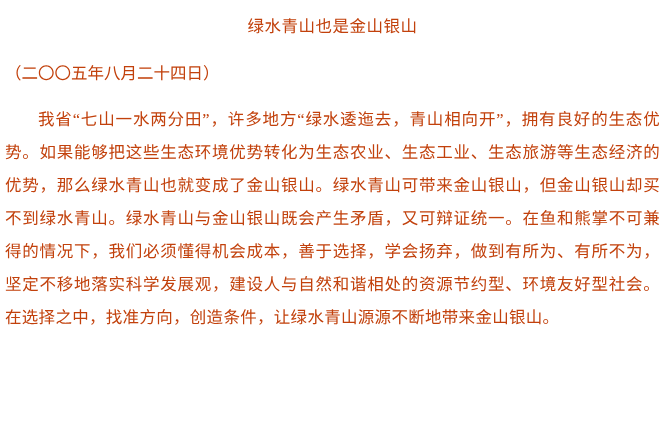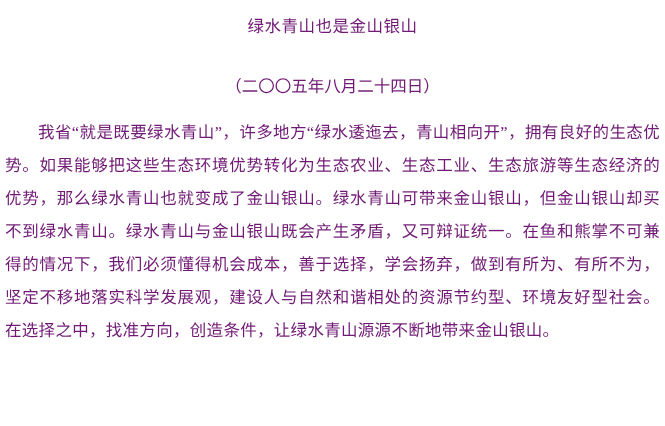--- a/index.html
+++ b/index.html
@@ -10,47 +10,47 @@
   body {
     width: 665px;
     height: 426px;
     overflow: hidden;
   }
   .page {
     box-sizing: border-box;
     width: 665px;
     height: 426px;
     padding: 10px 5px 0 5px;
-    color: #701a75;
+    color: #c2410c;
     background: #ffffff;
     font-family: "Liberation Serif", "DejaVu Serif", serif;
     font-size: 16.5px;
     line-height: 33px;
   }
   .doc-title {
     margin: 0;
     font-size: 16.5px;
     font-weight: normal;
     text-align: center;
     letter-spacing: 0.5px;
   }
   .doc-date {
-    margin-top: 27px;
-    text-align: center;
+    margin-top: 14px;
+    text-align: left;
   }
   .doc-para {
     margin: 13px 0 0 0;
     text-align: justify;
     text-indent: 2em;
     letter-spacing: 0.3px;
   }
 </style>
 </head>
 <body>
 
 <main class="page">
   <h1 class="doc-title">绿水青山也是金山银山</h1>
 
   <div class="doc-date">（二〇〇五年八月二十四日）</div>
 
 
-  <p class="doc-para">我省“就是既要绿水青山”，许多地方“绿水逶迤去，青山相向开”，拥有良好的生态优势。如果能够把这些生态环境优势转化为生态农业、生态工业、生态旅游等生态经济的优势，那么绿水青山也就变成了金山银山。绿水青山可带来金山银山，但金山银山却买不到绿水青山。绿水青山与金山银山既会产生矛盾，又可辩证统一。在鱼和熊掌不可兼得的情况下，我们必须懂得机会成本，善于选择，学会扬弃，做到有所为、有所不为，坚定不移地落实科学发展观，建设人与自然和谐相处的资源节约型、环境友好型社会。在选择之中，找准方向，创造条件，让绿水青山源源不断地带来金山银山。</p>
+  <p class="doc-para">我省“七山一水两分田”，许多地方“绿水逶迤去，青山相向开”，拥有良好的生态优势。如果能够把这些生态环境优势转化为生态农业、生态工业、生态旅游等生态经济的优势，那么绿水青山也就变成了金山银山。绿水青山可带来金山银山，但金山银山却买不到绿水青山。绿水青山与金山银山既会产生矛盾，又可辩证统一。在鱼和熊掌不可兼得的情况下，我们必须懂得机会成本，善于选择，学会扬弃，做到有所为、有所不为，坚定不移地落实科学发展观，建设人与自然和谐相处的资源节约型、环境友好型社会。在选择之中，找准方向，创造条件，让绿水青山源源不断地带来金山银山。</p>
 </main>
 
 </body></html>

